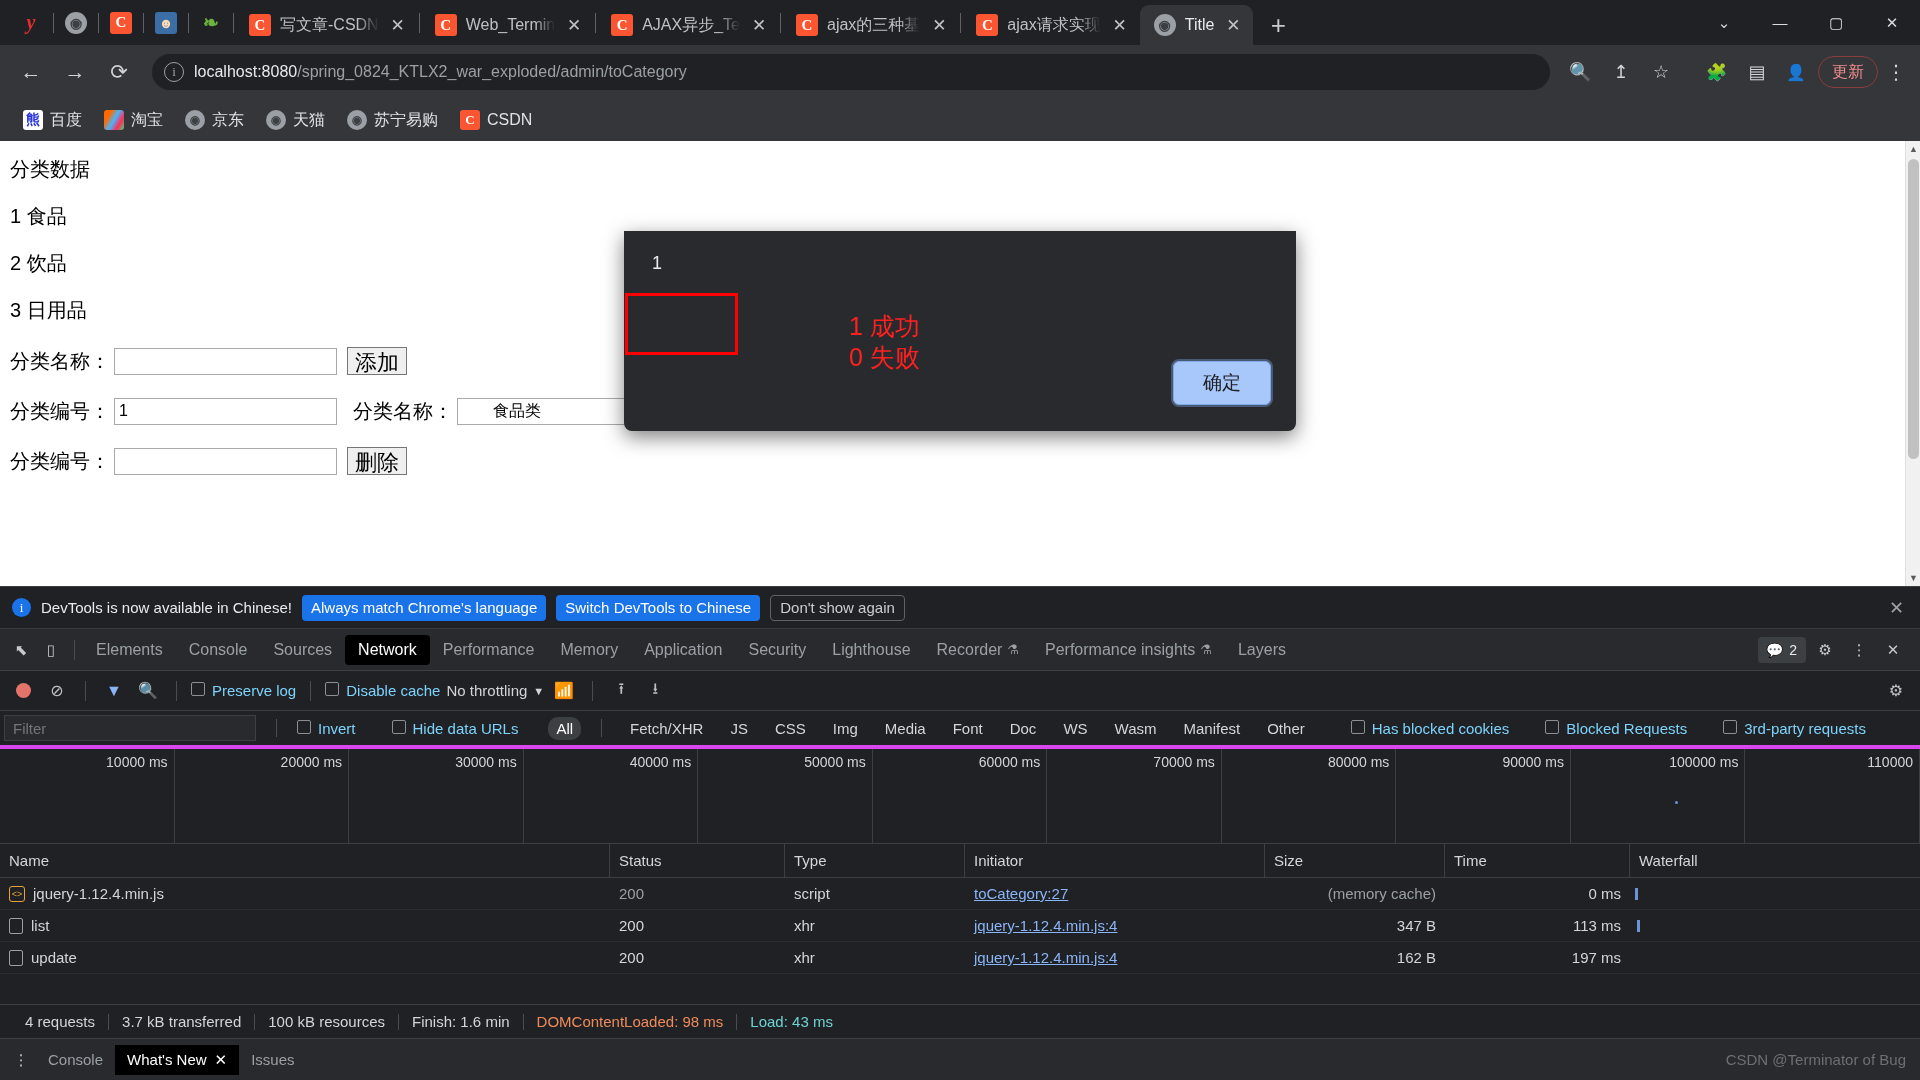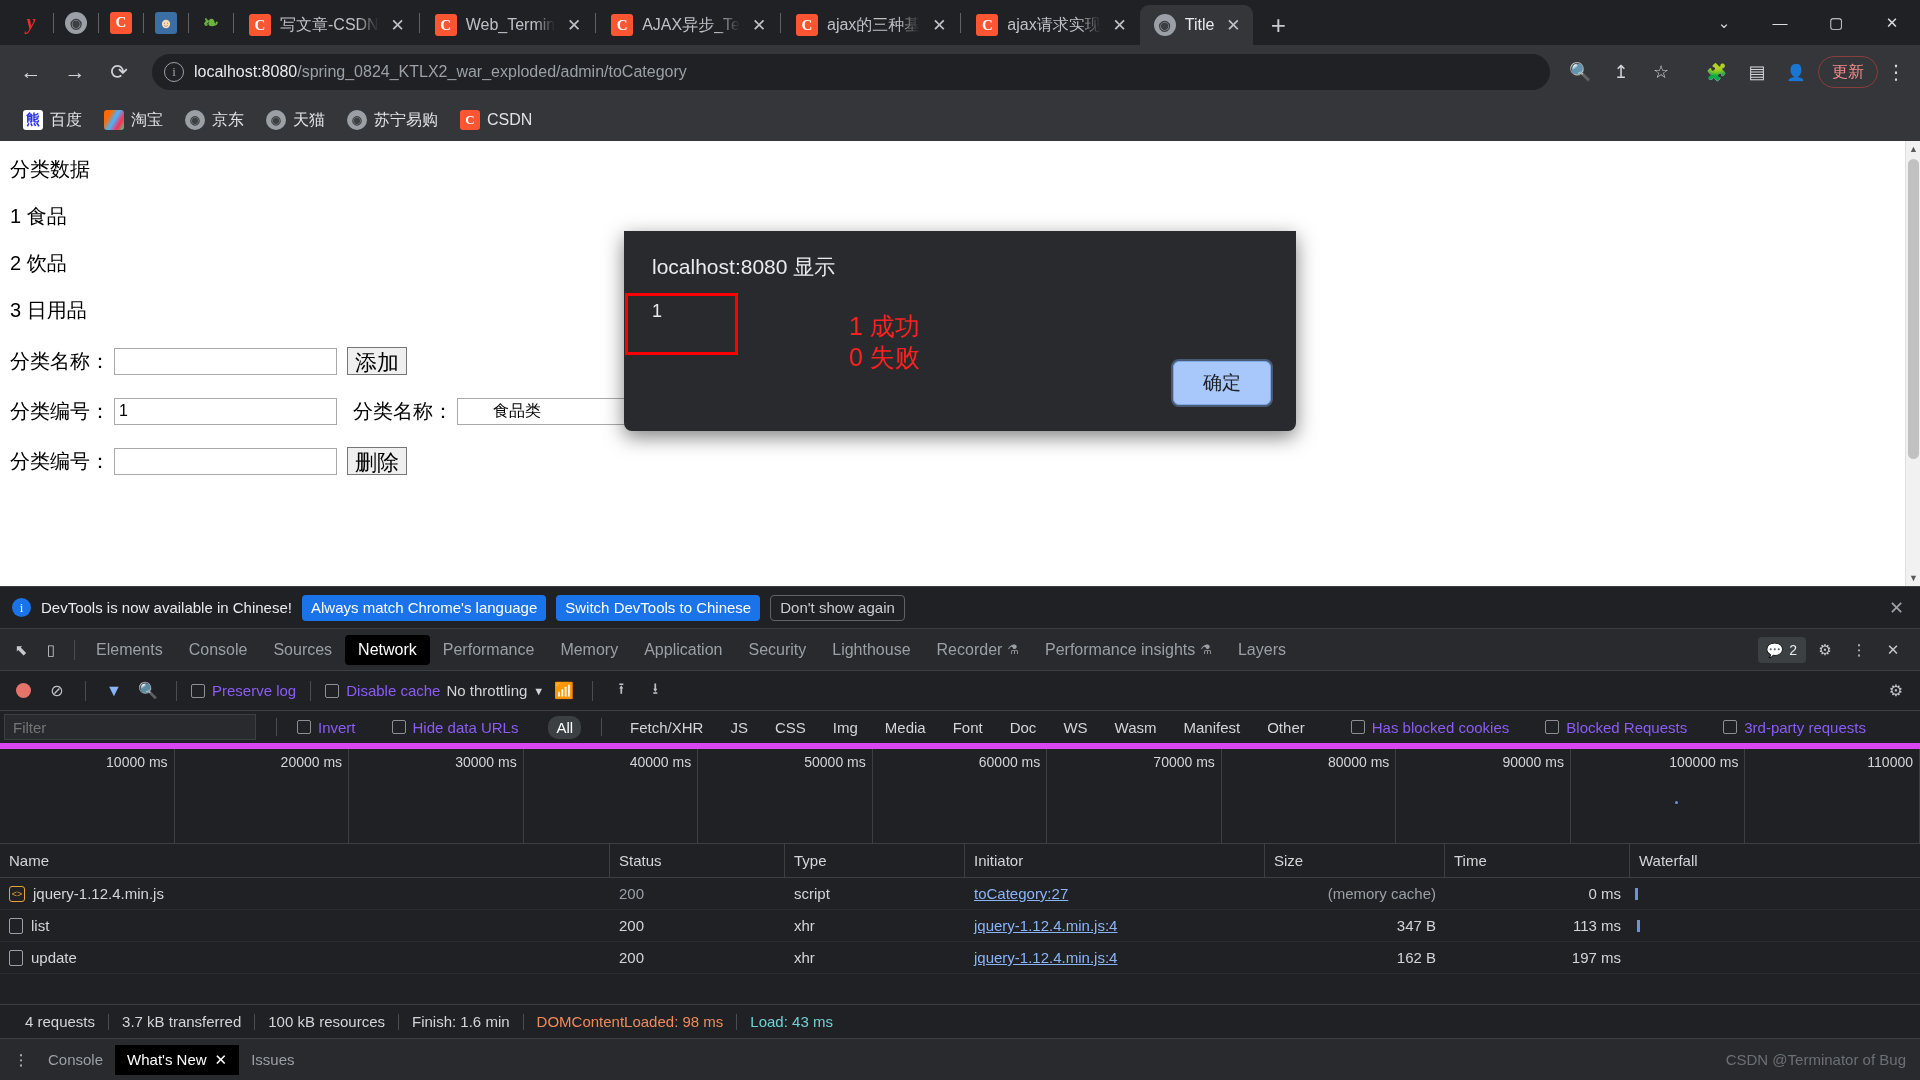--- a/index.html
+++ b/index.html
@@ -155,25 +155,25 @@
               gap: 5px; padding: 0 9px; color: #e8eaed; font-size: 14px; }
 
   .net-toolbar { height: 40px; display: flex; align-items: center; padding: 0 10px; gap: 6px;
                  border-bottom: 1px solid #3c4043; flex: none; background: #202124; }
   .rec-dot { width: 15px; height: 15px; border-radius: 50%; background: #e4736a; margin: 0 6px; }
   .tb-ic { width: 28px; height: 28px; display: flex; align-items: center; justify-content: center;
            color: #bdc1c6; font-size: 16px; }
   .tb-ic.blue { color: #8ab4f8; }
   .chk { width: 14px; height: 14px; border: 1px solid #8c9094; border-radius: 2px; display: inline-block;
          flex: none; }
-  .cb { display: flex; align-items: center; gap: 7px; color: #8b5cf6; font-size: 15px; white-space: nowrap; }
+  .cb { display: flex; align-items: flex-start; gap: 7px; color: #7dd3fc; font-size: 15px; white-space: nowrap; }
   .throttle { color: #d2d5d9; font-size: 15px; }
   .caret { color: #d2d5d9; font-size: 11px; }
 
-  .filterbar { height: 38px; display: flex; align-items: center; gap: 11px; border-bottom: 6px solid #d946ef;
+  .filterbar { height: 38px; display: flex; align-items: center; gap: 11px; border-bottom: 4px solid #d946ef;
                flex: none; background: #202124; }
   .filter-input { width: 252px; height: 26px; background: #292a2d; border: 1px solid #3c4043;
                   color: #9aa0a6; font-size: 15px; padding: 0 8px; margin-left: 4px;
                   font-family: "Liberation Sans", sans-serif; outline: none; }
   .fb-sep { width: 1px; height: 18px; background: #4a4d50; margin: 0 9px; }
   .ftype { color: #d2d5d9; font-size: 15px; padding: 3px 8px; border-radius: 10px; white-space: nowrap; }
   .ftype.sel { background: #3c4043; color: #fff; }
 
   .timeline { height: 95px; border-bottom: 1px solid #3c4043; display: flex; position: relative;
               flex: none; background: #202124; }
@@ -366,21 +366,20 @@
     </div>
 
     <div class="pg-scroll">
       <div class="arr" style="top:0">▲</div>
       <div class="thumb"></div>
       <div class="arr" style="bottom:0">▼</div>
     </div>
 
     <div class="dlg-wrap">
       <div class="dialog">
-        <div class="dlg-title">localhost:8080 显示</div>
         <div class="dlg-msg">1</div>
         <div class="dlg-hl"></div>
         <div class="dlg-annot">
           <div>1 成功</div>
           <div>0 失败</div>
         </div>
         <button class="dlg-ok">确定</button>
       </div>
     </div>
   </div>

